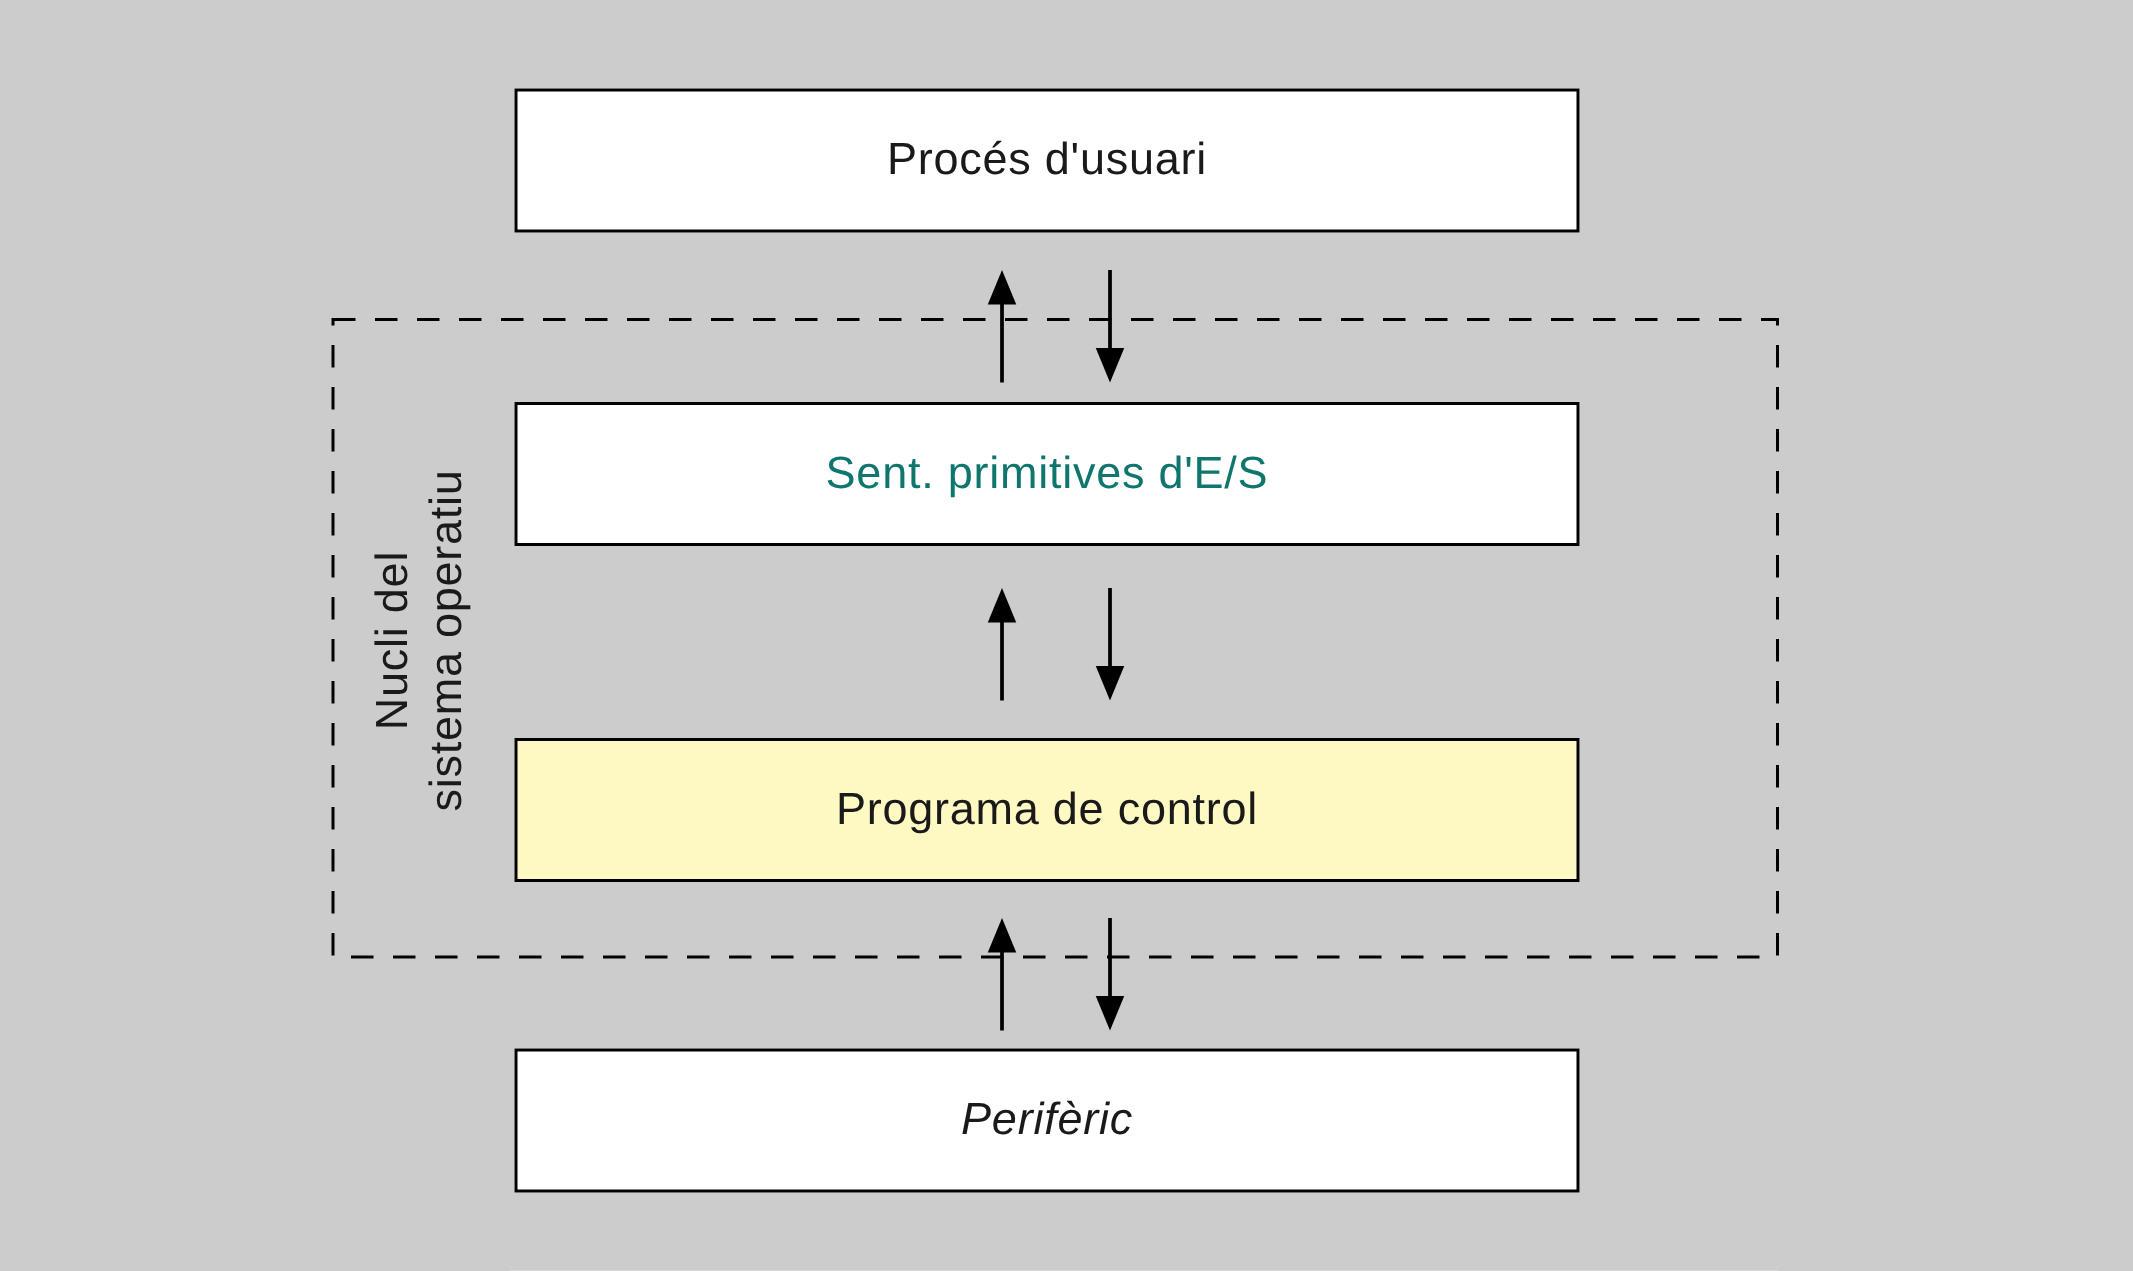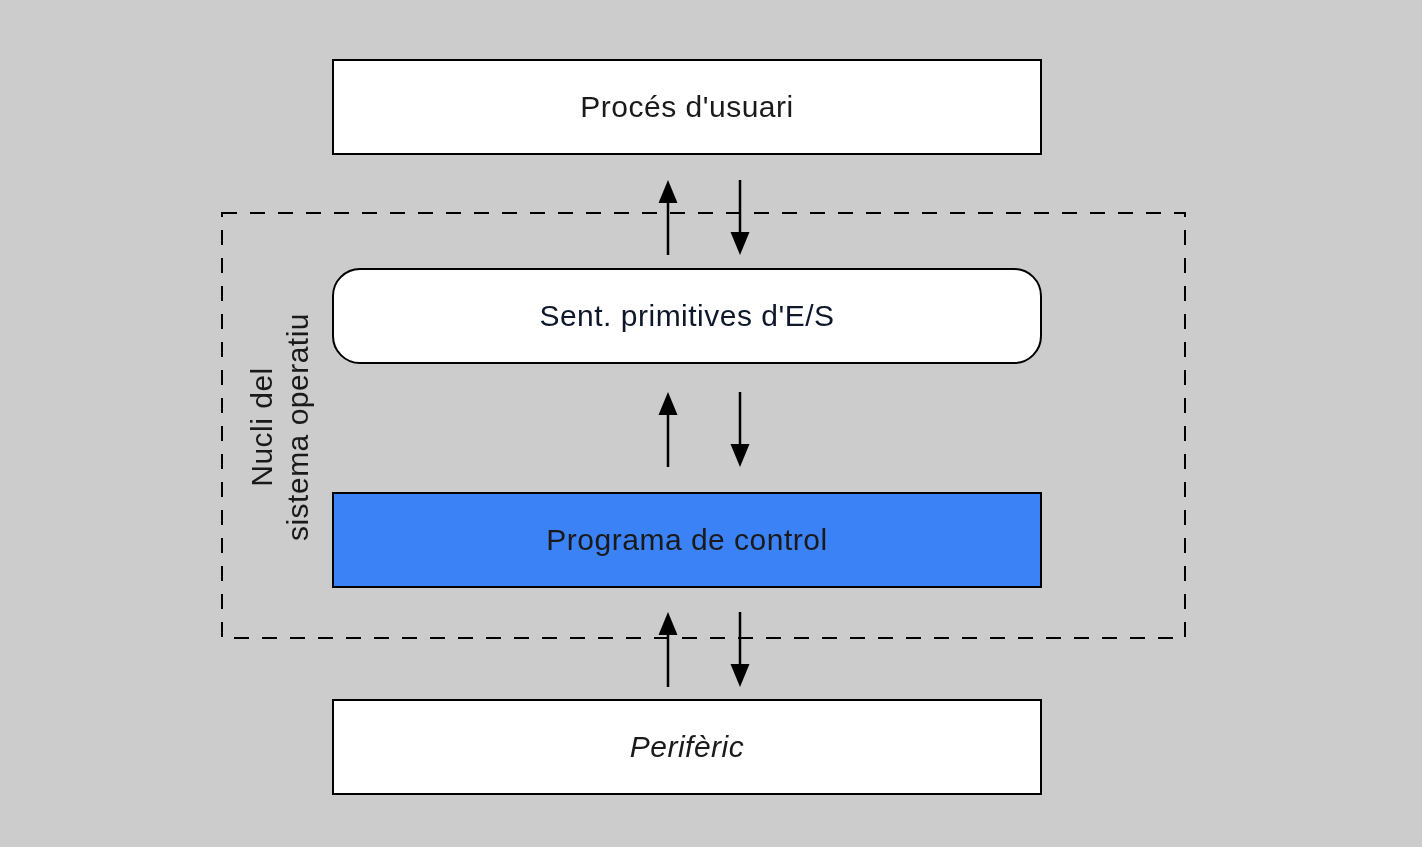--- a/index.html
+++ b/index.html
@@ -14,21 +14,21 @@
     overflow: hidden;
     font-family: "Liberation Sans", "DejaVu Sans", sans-serif;
   }
   .overlay-svg {
     position: absolute;
     left: 0;
     top: 0;
   }
   .box {
     position: absolute;
-    left: 332px;
+    left: 343px;
     width: 710px;
     height: 96px;
     box-sizing: border-box;
     background: #ffffff;
     border: 2px solid #a16207;
     display: flex;
     align-items: center;
     justify-content: center;
     font-size: 30px;
     letter-spacing: 0.5px;
@@ -100,25 +100,25 @@
     <g>
       <line class="arrow-shaft" x1="740" y1="612" x2="740" y2="667"></line>
       <polygon class="arrow-head" points="740,687 730.5,664 749.5,664"></polygon>
     </g>
   </svg>
 
   <div class="box" id="box-user" style="background: rgb(255, 255, 255); border-color: rgb(0, 0, 0); color: rgb(26, 26, 26);">
     <span>Procés d'usuari</span>
   </div>
 
-  <div class="box" id="box-prim" style="background: rgb(255, 255, 255); border-color: rgb(0, 0, 0); color: #0f172a; border-radius: 28px;">
+  <div class="box" id="box-prim" style="background: rgb(255, 255, 255); border-color: rgb(0, 0, 0); color: #0f766e;">
     <span>Sent. primitives d'E/S</span>
   </div>
 
-  <div class="box" id="box-control" style="background: #3b82f6; border-color: rgb(0, 0, 0); color: rgb(26, 26, 26); justify-content: center;">
+  <div class="box" id="box-control" style="background: #fef9c3; border-color: rgb(0, 0, 0); color: rgb(26, 26, 26); justify-content: center;">
     <span>Programa de control</span>
   </div>
 
   <div class="box" id="box-periph" style="background: rgb(255, 255, 255); border-color: rgb(0, 0, 0); color: rgb(26, 26, 26);">
     <span>Perifèric</span>
   </div>
 
   <div class="kernel-label" style="color: rgb(26, 26, 26);">
     <div>Nucli del</div>
     <div>sistema operatiu</div>

